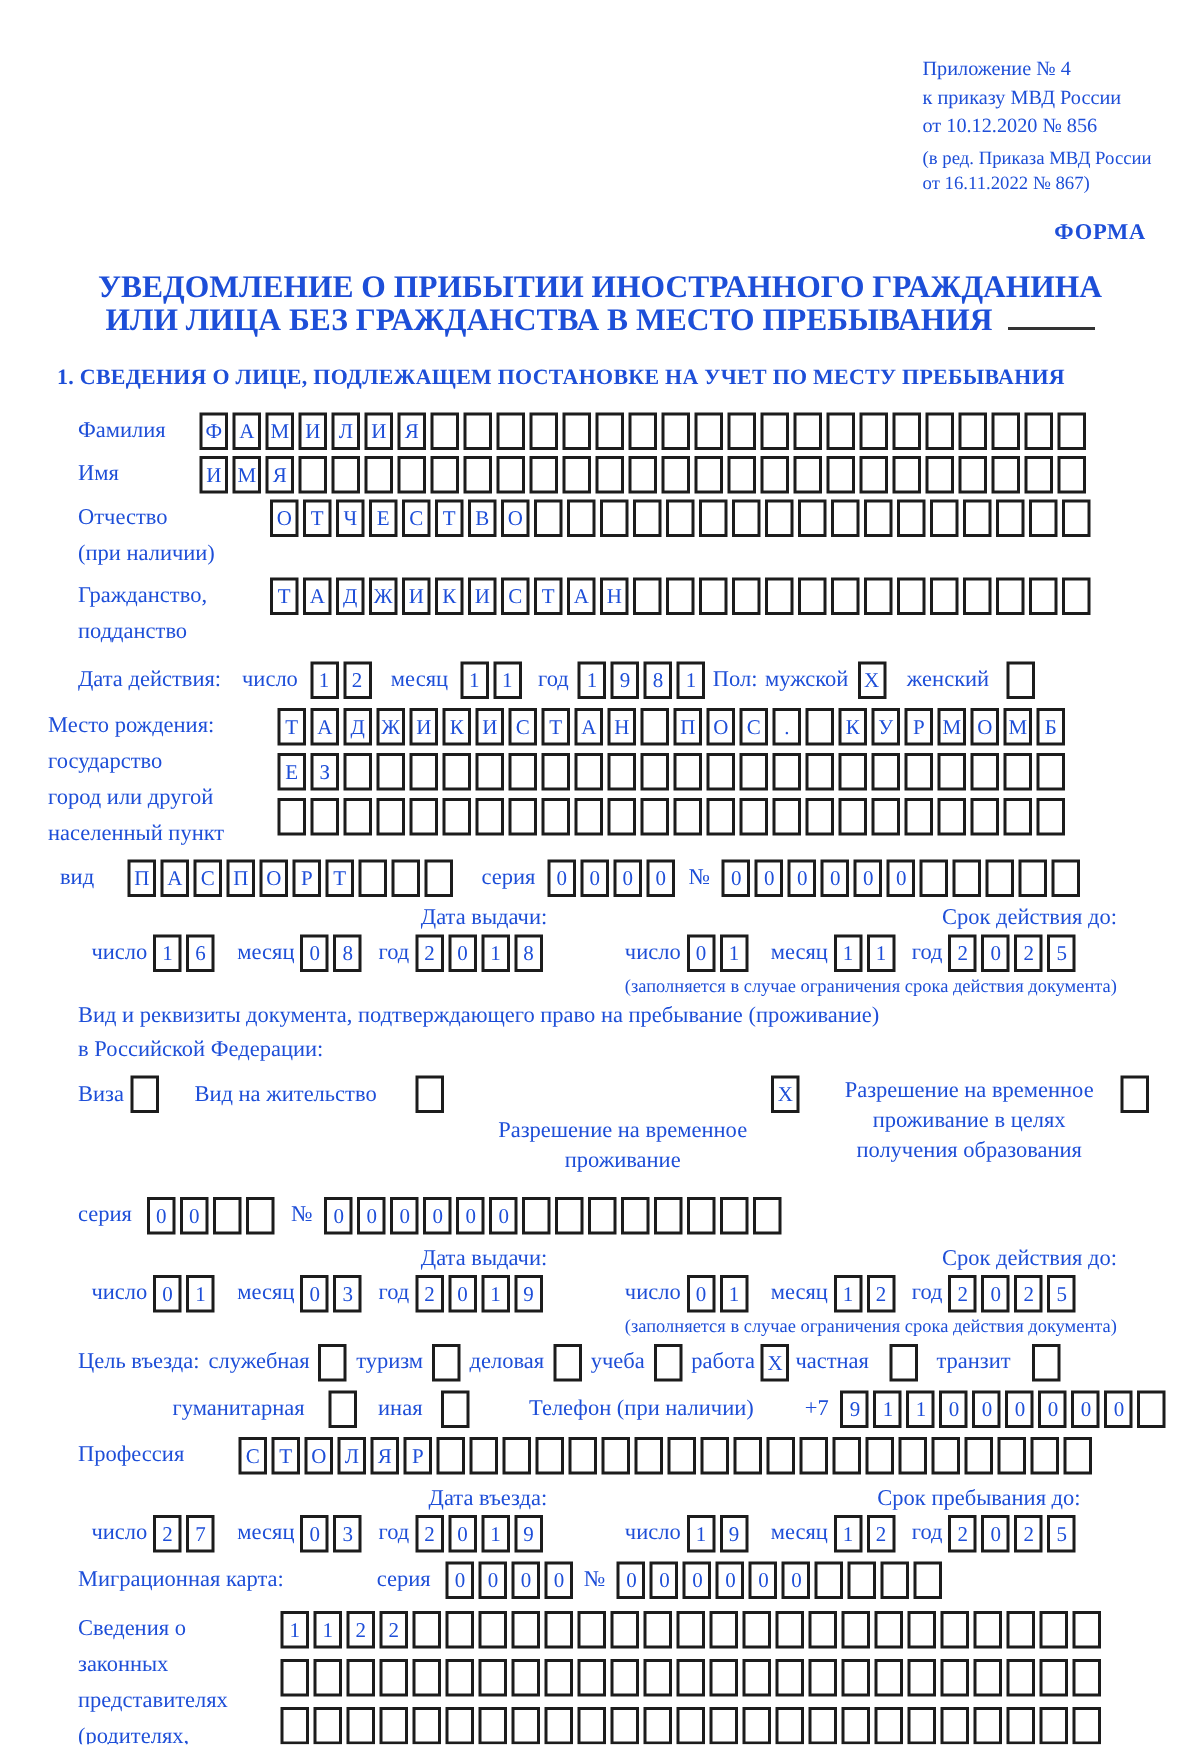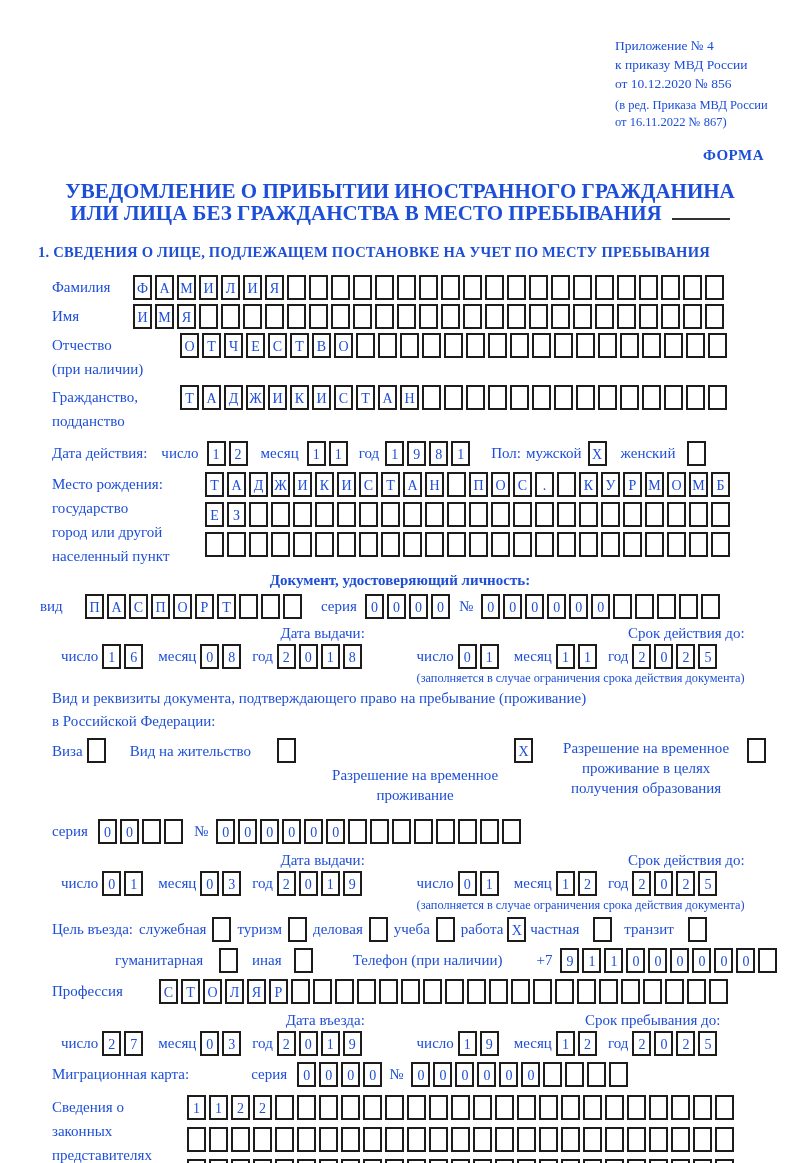--- a/index.html
+++ b/index.html
@@ -94,42 +94,41 @@
   </div>
 
   <div class="crow" style="margin-left:52px;margin-top:8px;">
     <span class="lbl">Дата действия:</span>
     <span class="lbl" style="margin:0 8px 0 14px;">число</span>
     <span class="cells"><span class="cell">1</span><span class="cell">2</span></span>
     <span class="lbl" style="margin:0 8px 0 10px;">месяц</span>
     <span class="cells"><span class="cell">1</span><span class="cell">1</span></span>
     <span class="lbl" style="margin:0 6px 0 8px;">год</span>
     <span class="cells"><span class="cell">1</span><span class="cell">9</span><span class="cell">8</span><span class="cell">1</span></span>
-    <span class="lbl" style="margin-left:18px;">Пол:</span>
+    <span class="lbl" style="margin-left:2px;">Пол:</span>
     <span class="lbl" style="margin-left:5px;">мужской</span>
     <span class="box">X</span>
     <span class="lbl" style="margin-left:8px;">женский</span>
     <span class="box" style="margin-left:12px;"></span>
   </div>
 
-  <div class="crow" style="margin-left:52px;align-items:flex-start;margin-top:6px;">
+  <div class="crow" style="margin-left:32px;align-items:flex-start;margin-top:6px;">
     <div class="lblcol" style="width:153px;">
       <div>Место рождения:</div>
       <div>государство</div>
       <div>город или другой</div>
       <div>населенный пункт</div>
     </div>
     <div class="stack">
       <div class="cellrow"><span class="cell">Т</span><span class="cell">А</span><span class="cell">Д</span><span class="cell">Ж</span><span class="cell">И</span><span class="cell">К</span><span class="cell">И</span><span class="cell">С</span><span class="cell">Т</span><span class="cell">А</span><span class="cell">Н</span><span class="cell"></span><span class="cell">П</span><span class="cell">О</span><span class="cell">С</span><span class="cell">.</span><span class="cell"></span><span class="cell">К</span><span class="cell">У</span><span class="cell">Р</span><span class="cell">М</span><span class="cell">О</span><span class="cell">М</span><span class="cell">Б</span></div>
       <div class="cellrow"><span class="cell">Е</span><span class="cell">З</span><span class="cell"></span><span class="cell"></span><span class="cell"></span><span class="cell"></span><span class="cell"></span><span class="cell"></span><span class="cell"></span><span class="cell"></span><span class="cell"></span><span class="cell"></span><span class="cell"></span><span class="cell"></span><span class="cell"></span><span class="cell"></span><span class="cell"></span><span class="cell"></span><span class="cell"></span><span class="cell"></span><span class="cell"></span><span class="cell"></span><span class="cell"></span><span class="cell"></span></div>
       <div class="cellrow"><span class="cell"></span><span class="cell"></span><span class="cell"></span><span class="cell"></span><span class="cell"></span><span class="cell"></span><span class="cell"></span><span class="cell"></span><span class="cell"></span><span class="cell"></span><span class="cell"></span><span class="cell"></span><span class="cell"></span><span class="cell"></span><span class="cell"></span><span class="cell"></span><span class="cell"></span><span class="cell"></span><span class="cell"></span><span class="cell"></span><span class="cell"></span><span class="cell"></span><span class="cell"></span><span class="cell"></span></div>
     </div>
   </div>
 
-  <div style="text-align:center;font-weight:bold;margin-top:0px;">Документ, удостоверяющий личность:</div>
 
   <div class="crow" style="margin-left:40px;margin-top:5px;">
     <span class="lbl" style="width:45px;">вид</span>
     <span class="cells"><span class="cell">П</span><span class="cell">А</span><span class="cell">С</span><span class="cell">П</span><span class="cell">О</span><span class="cell">Р</span><span class="cell">Т</span><span class="cell"></span><span class="cell"></span><span class="cell"></span></span>
     <span class="lbl" style="margin:0 8px 0 16px;">серия</span>
     <span class="cells"><span class="cell">0</span><span class="cell">0</span><span class="cell">0</span><span class="cell">0</span></span>
     <span class="lbl" style="margin:0 8px 0 6px;">№</span>
     <span class="cells"><span class="cell">0</span><span class="cell">0</span><span class="cell">0</span><span class="cell">0</span><span class="cell">0</span><span class="cell">0</span><span class="cell"></span><span class="cell"></span><span class="cell"></span><span class="cell"></span><span class="cell"></span></span>
   </div>
 

